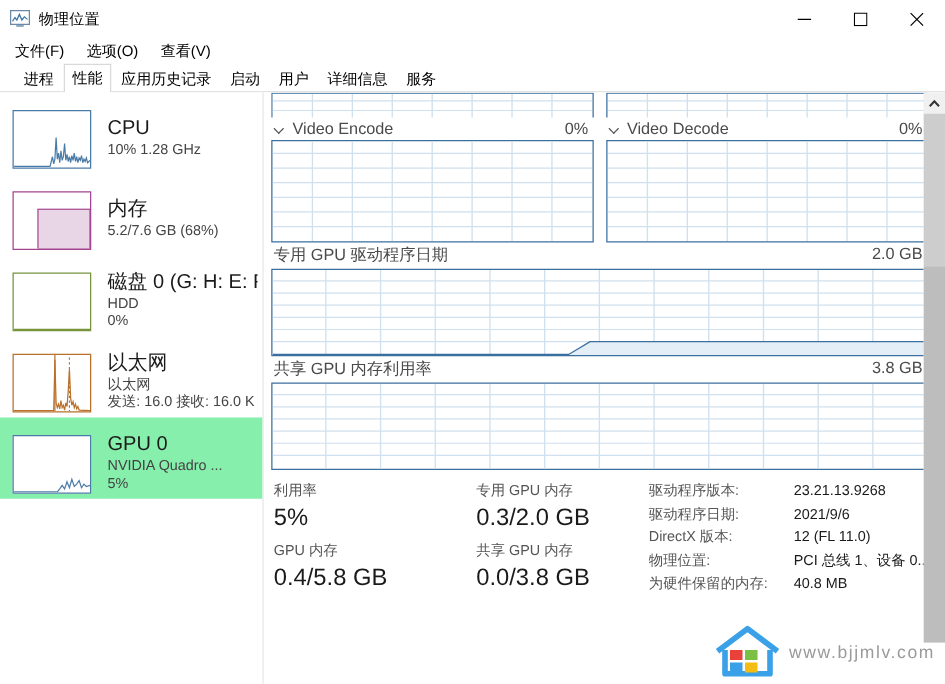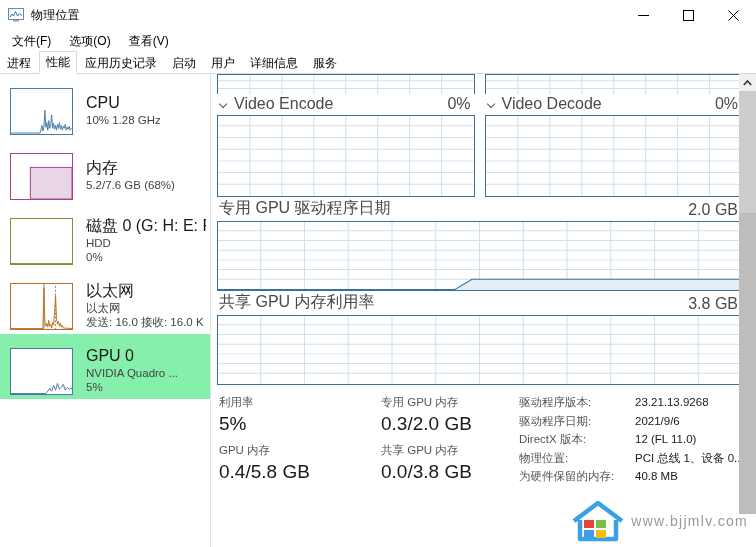--- a/index.html
+++ b/index.html
@@ -63,21 +63,21 @@
     padding: 2px 8px 2px 4px;
     margin-right: 6px;
     cursor: default;
   }
 
   
   .tabbar {
     height: 22px;
     display: flex;
     align-items: flex-end;
-    padding-left: 0;
+    padding-left: 12px;
     background: #ffffff;
     border-bottom: 1px solid #d9d9d9;
     position: relative;
   }
   .tab {
     font-size: 12px;
     color: #000;
     padding: 2px 6px 3px 6px;
     margin-right: 1px;
     border: 1px solid transparent;
@@ -148,22 +148,22 @@
   .main {
     flex: 1 1 auto;
     position: relative;
     background: #ffffff;
     overflow: hidden;
     padding-left: 6px;
   }
   .chart-label-row {
     display: flex;
     justify-content: space-between;
-    align-items: flex-end;
-    font-size: 16px;
+    align-items: flex-start;
+    font-size: 13px;
     color: #4a4a4a;
     padding: 1px 4px 2px 2px;
   }
   .chart-label-row .lbl { display: flex; align-items: center; }
   .chev {
     display: inline-block;
     width: 10px; height: 10px;
     margin-right: 5px;
     position: relative;
   }

